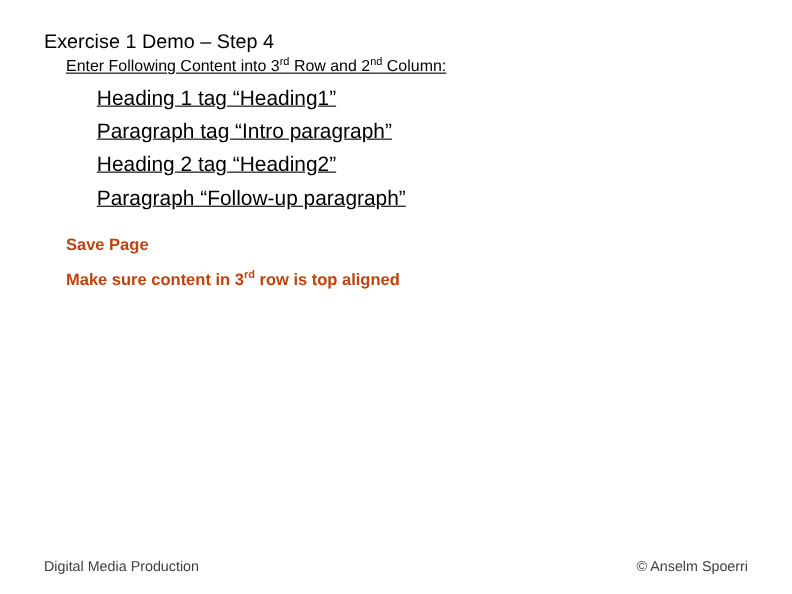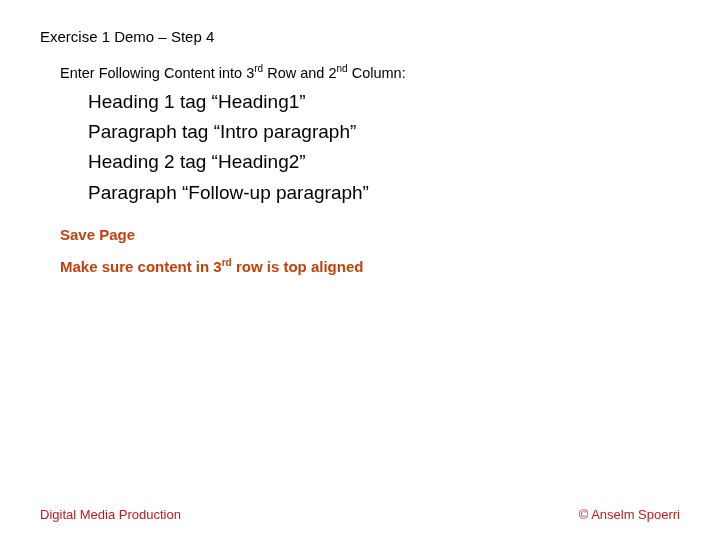--- a/index.html
+++ b/index.html
@@ -17,29 +17,29 @@
       color: #000000;
       position: relative;
       overflow: hidden;
     }
 
     .main-container {
       padding: 28px 40px 20px 40px;
     }
 
     .page-title {
-      font-size: 15px;
+      font-size: 18px;
       font-weight: normal;
-      margin-bottom: 16px;
       color: #000;
     }
 
     .content-block {
       padding-left: 20px;
       margin-bottom: 18px;
+      text-decoration: underline;
     }
 
     .instruction-line {
       font-size: 14.5px;
       line-height: 1.5;
       color: #000;
     }
 
     .indent-block {
       padding-left: 28px;
@@ -69,21 +69,21 @@
     }
 
     .footer {
       position: absolute;
       bottom: 18px;
       left: 40px;
       right: 40px;
       display: flex;
       justify-content: space-between;
       font-size: 13px;
-      color: #b91c1c;
+      color: #404040;
     }
   </style>
 </head>
 <body>
 
 <div class="main-container">
 
   <div class="page-title">Exercise 1 Demo – Step 4</div>
 
   <div class="content-block">

